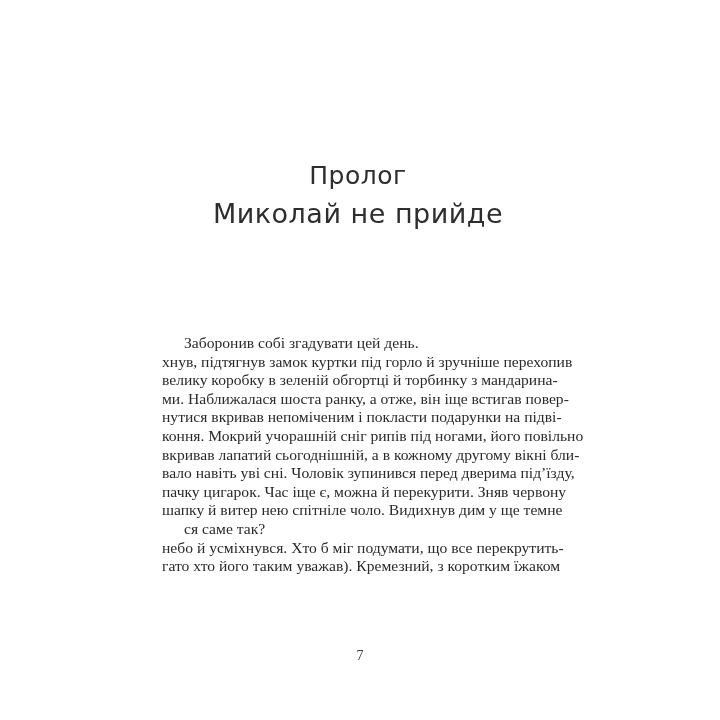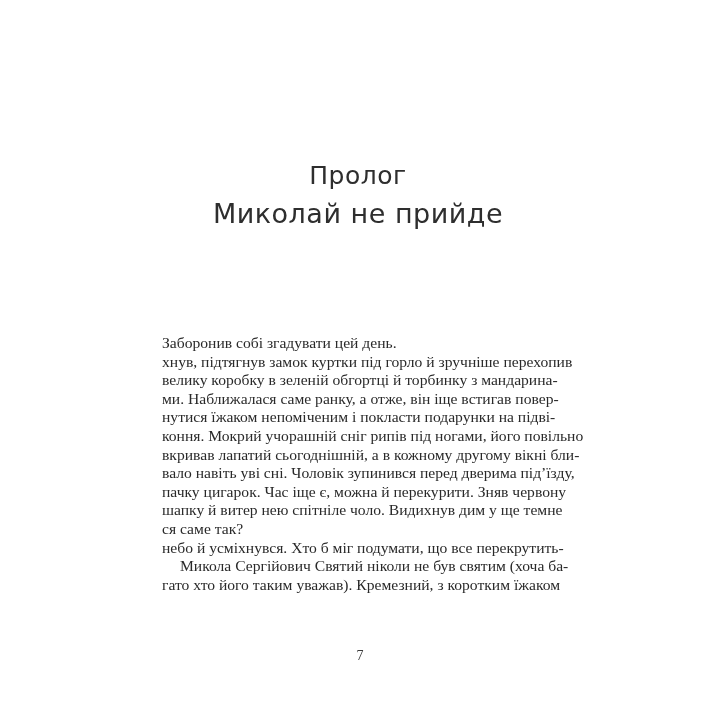--- a/index.html
+++ b/index.html
@@ -51,20 +51,21 @@
     }
     .line {
       display: block;
       white-space: nowrap;
       text-align: justify;
       text-align-last: justify;
       height: 18.6px;
     }
     .line.last {
       text-align-last: left;
+      margin-left: 22px;
     }
     .line.indent {
       padding-left: 18px;
     }
     .page-number {
       position: absolute;
       left: 0;
       width: 720px;
       top: 648px;
       text-align: center;
@@ -78,28 +79,27 @@
 
 <div class="page">
 
   <div class="chapter-heading chapter-label">Пролог</div>
   <div class="chapter-heading chapter-title">Миколай не прийде</div>
 
   <div class="body-text">
     <span class="line last">Заборонив собі згадувати цей день.</span>
     <span class="line">хнув, підтягнув замок куртки під горло й зручніше перехопив</span>
     <span class="line">велику коробку в зеленій обгортці й торбинку з мандарина-</span>
-    <span class="line">ми. Наближалася саме ранку, а отже, він іще встигав повер-</span>
-    <span class="line">нутися їжаком непоміченим і покласти подарунки на підві-</span>
+    <span class="line">ми. Наближалася шоста ранку, а отже, він іще встигав повер-</span>
+    <span class="line">нутися вкривав непоміченим і покласти подарунки на підві-</span>
     <span class="line">коння. Мокрий учорашній сніг рипів під ногами, його повільно</span>
     <span class="line">вкривав лапатий сьогоднішній, а в кожному другому вікні бли-</span>
     <span class="line">вало навіть уві сні. Чоловік зупинився перед дверима під’їзду,</span>
     <span class="line">пачку цигарок. Час іще є, можна й перекурити. Зняв червону</span>
     <span class="line">шапку й витер нею спітніле чоло. Видихнув дим у ще темне</span>
     <span class="line last">ся саме так?</span>
     <span class="line">небо й усміхнувся. Хто б міг подумати, що все перекрутить-</span>
-    <span class="line indent">Микола Сергійович Святий ніколи не був святим (хоча ба-</span>
     <span class="line">гато хто його таким уважав). Кремезний, з коротким їжаком</span>
   </div>
 
   <div class="page-number">7</div>
 
 </div>
 
 </body></html>

